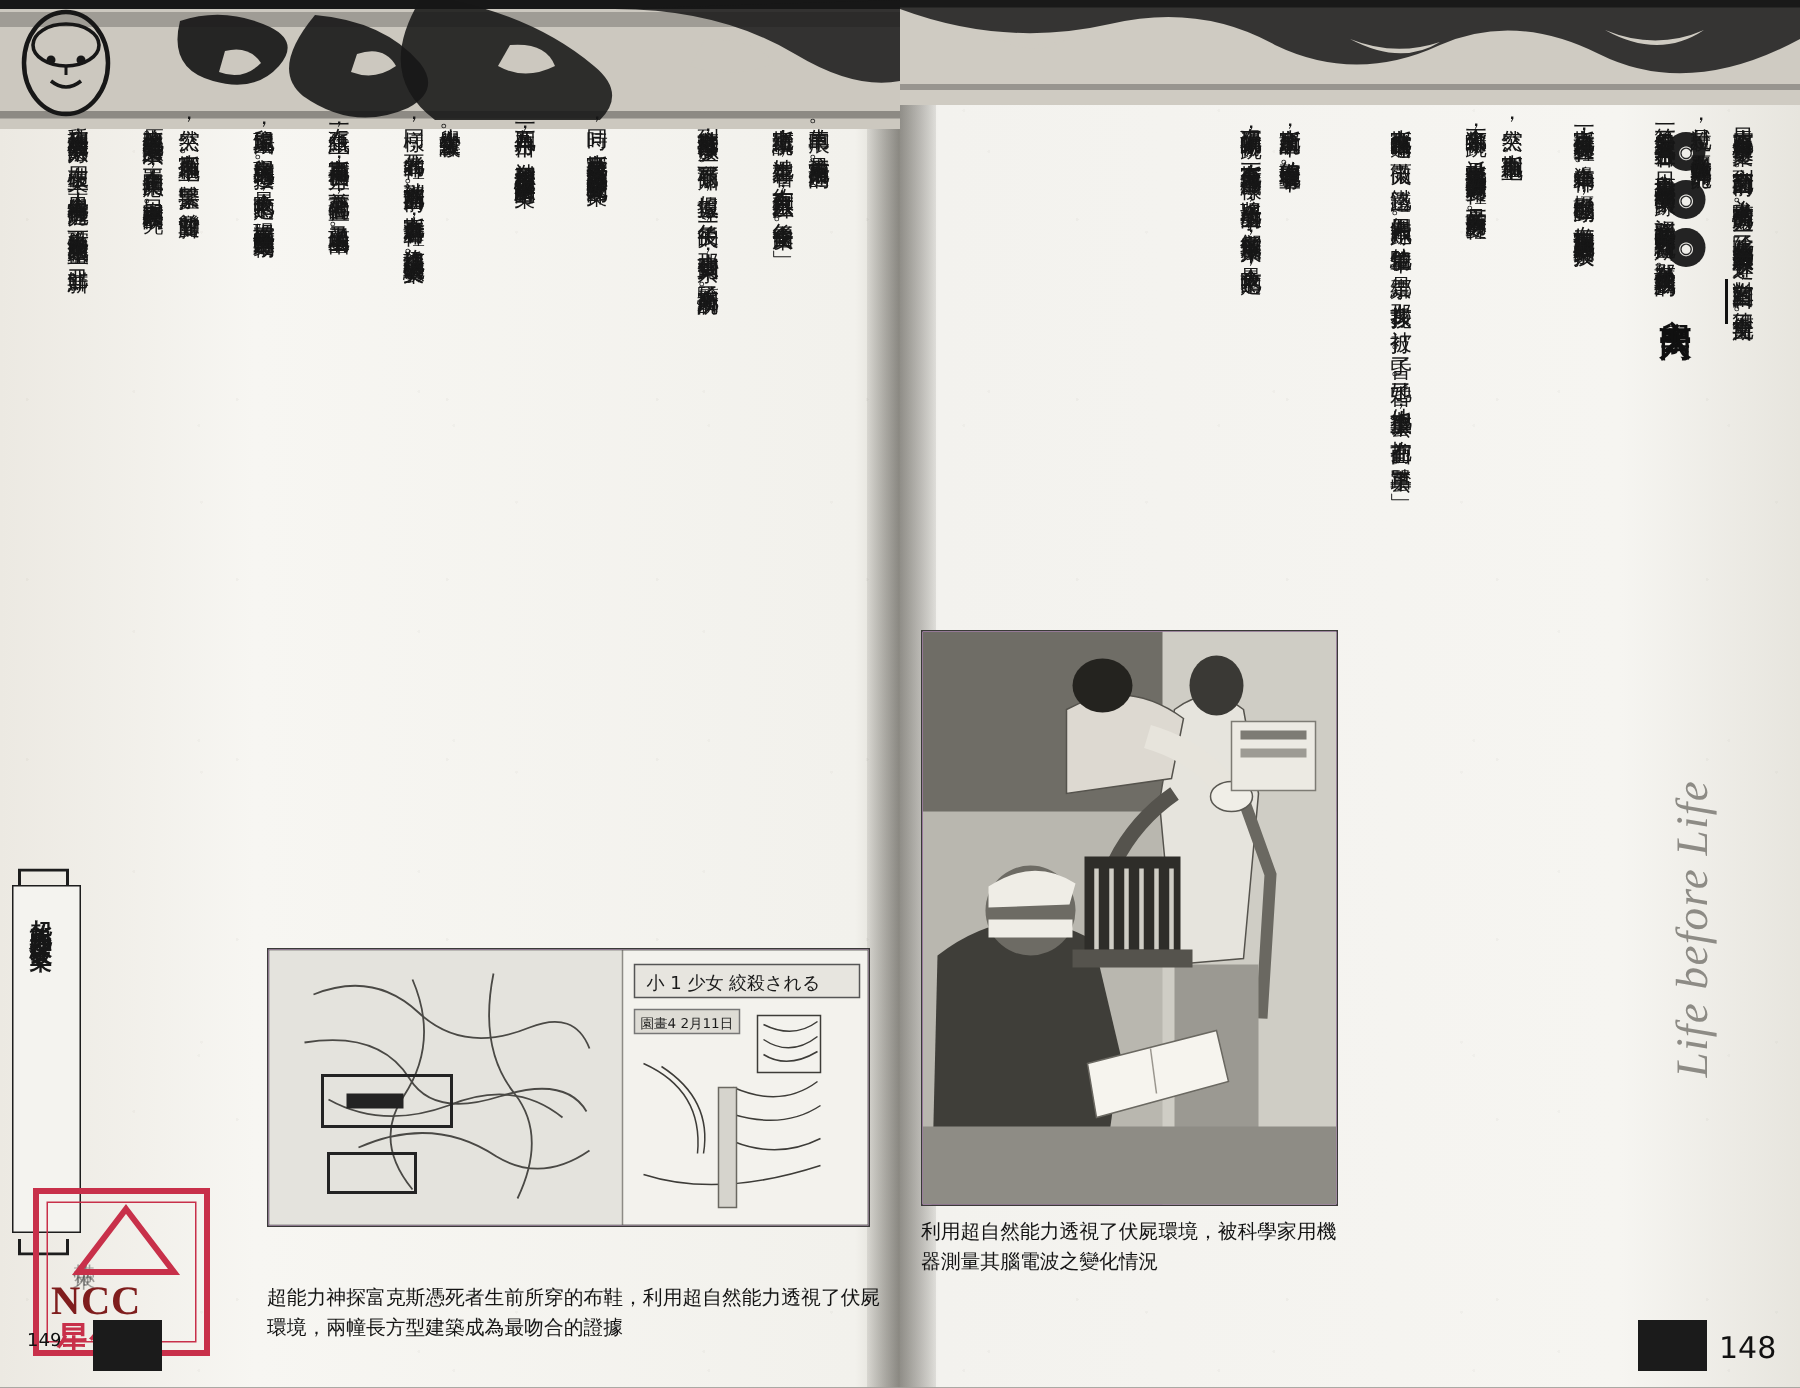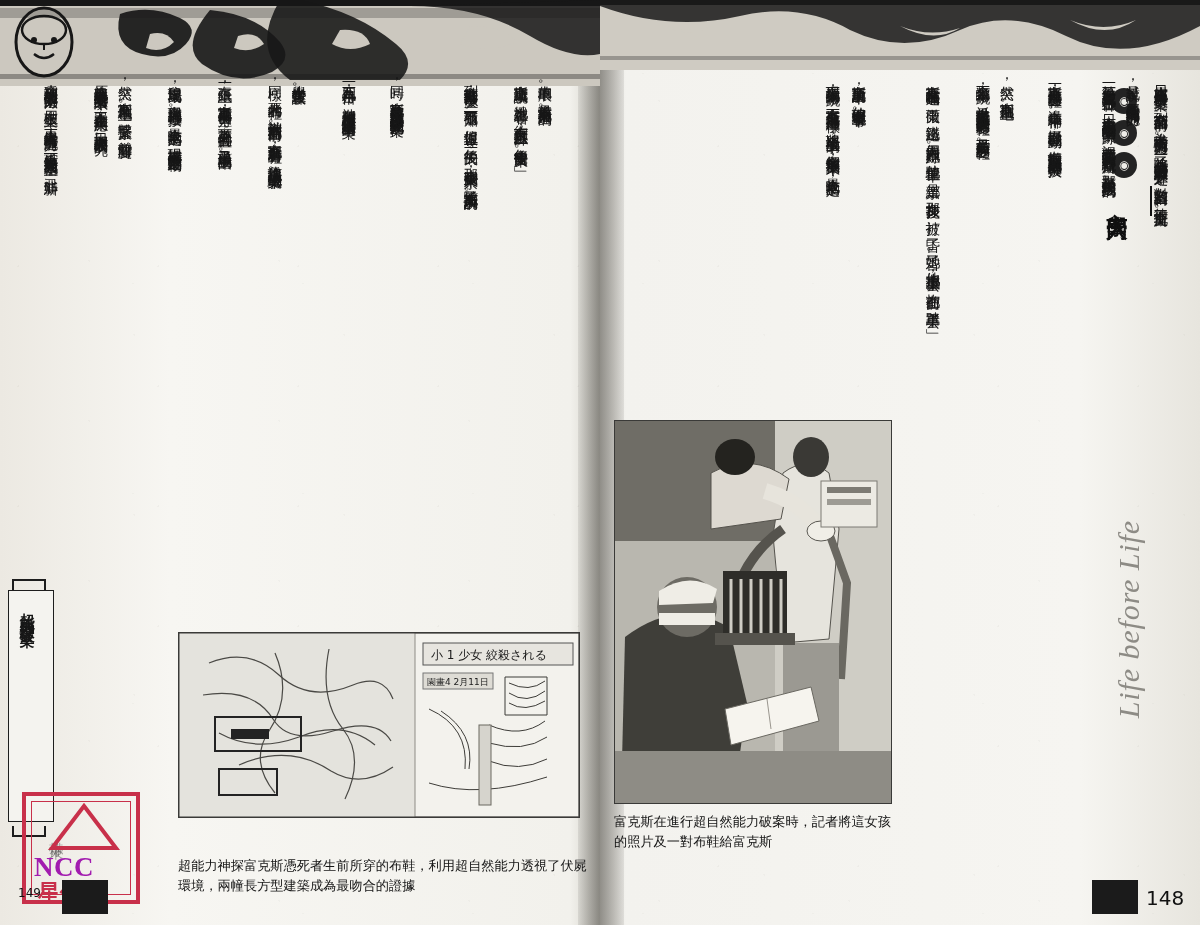--- a/index.html
+++ b/index.html
@@ -81,21 +81,21 @@
   #pn-left{position:absolute;left:18px;top:886px;font-size:12px;color:#111;}
   #pn-right{position:absolute;left:1146px;top:886px;font-size:20px;color:#111;}
   #blk-left{position:absolute;left:62px;top:880px;width:46px;height:34px;background:#1b1b1b;}
   #blk-right{position:absolute;left:1092px;top:880px;width:46px;height:34px;background:#1b1b1b;}
 
   
   #stamp{position:absolute;left:22px;top:792px;width:118px;height:112px;
     border:4px solid #c8304a;box-sizing:border-box;}
   #stamp .inner{position:absolute;inset:5px;border:1.5px solid #c8304a;}
   #stamp .ncc{position:absolute;left:8px;top:56px;font-size:27px;font-weight:bold;
-    color:#a21caf;letter-spacing:.02em;font-family:"Liberation Serif","DejaVu Serif",serif;}
+    color:#7f1d1d;letter-spacing:.02em;font-family:"Liberation Serif","DejaVu Serif",serif;}
   #stamp .cn{position:absolute;left:12px;top:82px;font-size:22px;font-weight:bold;color:#c8304a;}
   #stamp .ghost{position:absolute;left:20px;top:34px;font-size:15px;color:rgba(60,60,60,.45);
     writing-mode:vertical-rl;letter-spacing:.1em;}
 </style>
 </head>
 <body>
 
 <div id="page">
 
   <div class="sheet" id="sheet-right"></div>
@@ -203,21 +203,21 @@
           <path d="M156 158 v54"></path>
           <path d="M166 158 v54"></path>
       </g>
       <rect x="100" y="212" width="80" height="12" fill="#55534d"></rect>
       <rect x="0" y="330" width="276" height="52" fill="#8e8c85"></rect>
       <rect x="206" y="60" width="56" height="46" fill="#eceae3" stroke="#7d7b74"></rect>
       <rect x="212" y="66" width="44" height="6" fill="#7d7b74"></rect>
       <rect x="212" y="78" width="44" height="6" fill="#9d9b94"></rect>
     </svg>
   </div>
-  <div class="cap" style="left:614px;top:812px;width:286px;">富克斯在進行超自然能力破案時，記者將這女孩的照片及一對布鞋給富克斯</div>
+  <div class="cap" style="left:614px;top:812px;width:286px;">利用超自然能力透視了伏屍環境，被科學家用機器測量其腦電波之變化情況</div>
 
   <div id="lp-body">
     <div class="col vtext" style="right:44px;top:14px;max-height:120px;">車的車痕。這是事前富克斯不知道的。</div>
     <div class="col vtext" style="right:68px;top:14px;max-height:240px;">富克斯繼續說：「她還生存着，約在東京六百里以外，一年後會安全回來。」</div>
     <div class="col vtext" style="right:118px;top:14px;max-height:500px;">到底這件勒索事件可以發生，我不可而知了。但據報導，一年後的一天，那小孩竟回到東京，應驗了富克斯所說的。</div>
     <div class="col vtext" style="right:192px;top:14px;max-height:230px;">同時，富克斯又被安排以超能力調查一位小學一年級生被勒死的案件。</div>
     <div class="col vtext" style="right:240px;top:14px;max-height:260px;">一九八四年二月十一日，神奈川縣相模原市發生了這件慘不忍睹的奇案。</div>
     <div class="col vtext" style="right:290px;top:14px;max-height:110px;">小學女學生被謀殺。</div>
     <div class="col vtext" style="right:314px;top:14px;max-height:440px;">同樣，死者的布鞋，被送到富克斯的面前。富克斯拿着那對布鞋，作透視現場環境的破案實驗。</div>
     <div class="col vtext" style="right:364px;top:14px;max-height:430px;">在一張白紙上，富克斯畫了兩個長方型，並畫下死者的位置，又畫出了現場的草圖。</div>

